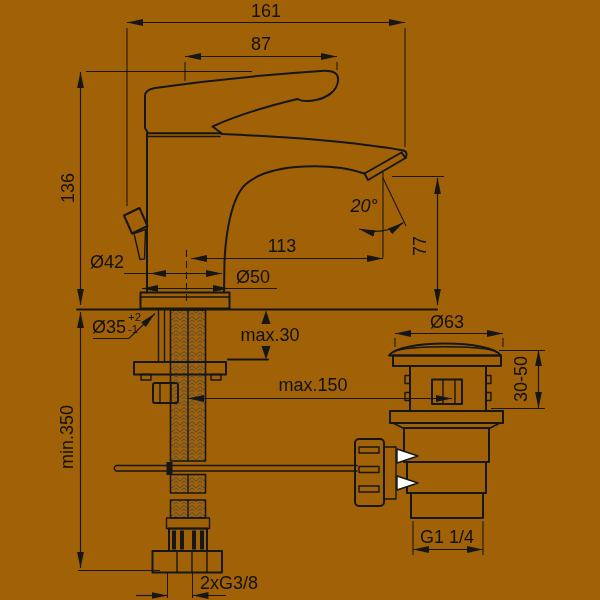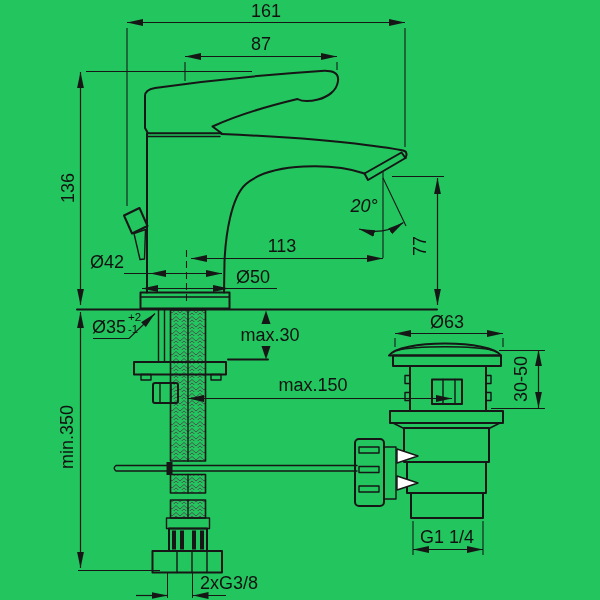--- a/index.html
+++ b/index.html
@@ -1,16 +1,16 @@
 <!DOCTYPE html>
 <html><head>
 <meta charset="utf-8">
 <style>
   html,body{margin:0;padding:0;background:#ffffff;}
-  .canvas{position:relative;width:600px;height:600px;background:#22c55e;overflow:hidden;
+  .canvas{position:relative;width:600px;height:600px;background:#a16207;overflow:hidden;
           font-family:"Liberation Sans", sans-serif;}
   svg{position:absolute;left:0;top:0;}
   .obj{stroke:#161616;stroke-width:2;fill:none;stroke-linejoin:round;stroke-linecap:round;}
   .obj .thin{stroke-width:1.4;}
   .obj .fillblk{fill:#161616;stroke:none;}
   .obj .wh{fill:#ffffff;}
   .dim{stroke:#161616;stroke-width:1.2;fill:none;}
   .dim .ext{stroke-width:1.05;}
   .dim .cl{stroke-dasharray:7 4;stroke-width:1.05;}
   .dim text{stroke:none;fill:#111111;font-size:18px;font-family:"Liberation Sans", sans-serif;}

